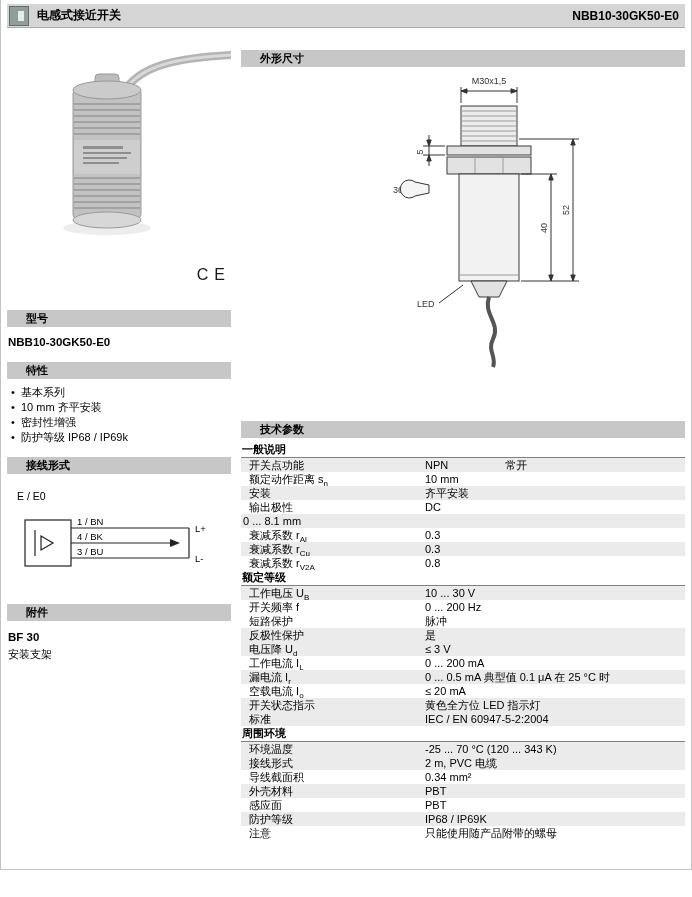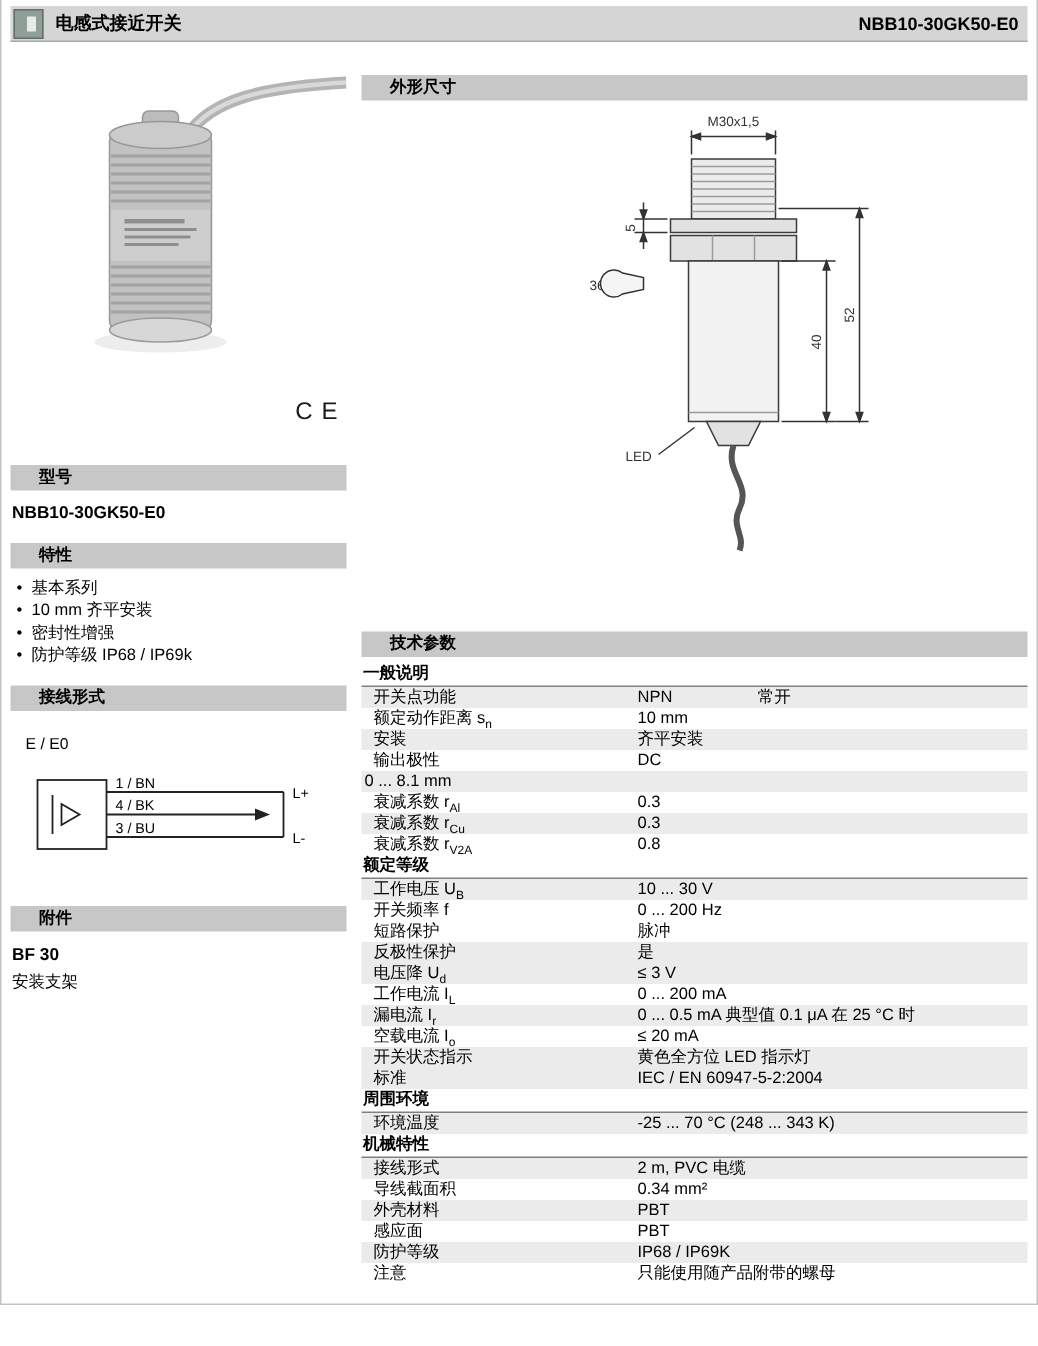--- a/index.html
+++ b/index.html
@@ -295,23 +295,22 @@
             <div class="tlabel" data-name="tech-row-label">开关状态指示</div>
             <div class="tvalue" data-name="tech-row-value">黄色全方位 LED 指示灯</div>
           </div>
           <div class="trow stripe" data-name="tech-row">
             <div class="tlabel" data-name="tech-row-label">标准</div>
             <div class="tvalue" data-name="tech-row-value">IEC / EN 60947-5-2:2004</div>
           </div>
           <div class="tgroup" data-name="tech-group-title">周围环境</div>
           <div class="trow stripe" data-name="tech-row">
             <div class="tlabel" data-name="tech-row-label">环境温度</div>
-            <div class="tvalue" data-name="tech-row-value">-25 ... 70 °C (248 ... 343 K)</div>
-          </div>
-          <div class="tgroup" data-name="tech-group-title">机械特性</div>
+            <div class="tvalue" data-name="tech-row-value">-25 ... 70 °C (120 ... 343 K)</div>
+          </div>
           <div class="trow stripe" data-name="tech-row">
             <div class="tlabel" data-name="tech-row-label">接线形式</div>
             <div class="tvalue" data-name="tech-row-value">2 m, PVC 电缆</div>
           </div>
           <div class="trow" data-name="tech-row">
             <div class="tlabel" data-name="tech-row-label">导线截面积</div>
             <div class="tvalue" data-name="tech-row-value">0.34 mm²</div>
           </div>
           <div class="trow stripe" data-name="tech-row">
             <div class="tlabel" data-name="tech-row-label">外壳材料</div>

